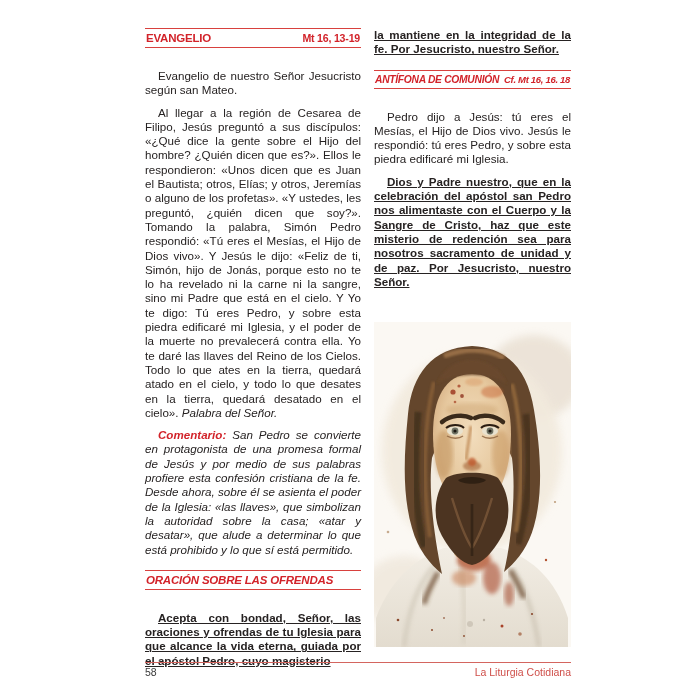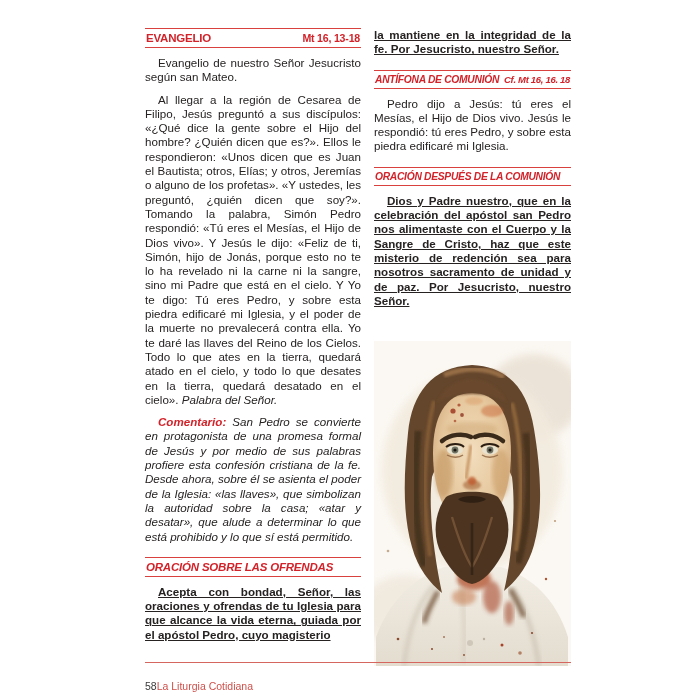--- a/index.html
+++ b/index.html
@@ -26,21 +26,21 @@
     border-bottom: 1px solid #d8413e;
     color: #d2232a;
     font-weight: bold;
     font-size: 11.5px;
     letter-spacing: -0.2px;
     padding: 3px 1px;
     display: flex;
     justify-content: space-between;
     align-items: baseline;
     white-space: nowrap;
-    margin-bottom: 8px;
+    margin-bottom: 21px;
   }
   .rule-header.tight { font-size: 10.3px; letter-spacing: -0.3px; }
   .rule-header .ref { font-size: 0.92em; }
   section + section .rule-header, .mt { margin-top: 13px; font-style: italic; }
 
   .body {
     font-size: 11.6px;
     line-height: 14.3px;
     text-align: justify;
     margin-bottom: 8px;
@@ -59,39 +59,39 @@
     height: 325px;
   }
   figure.portrait svg { display: block; width: 197px; height: 325px; }
 
   .footer {
     position: absolute;
     left: 145px;
     top: 662px;
     width: 426px;
     border-top: 1px solid #d4655f;
-    padding-top: 17px;
+    padding-top: 3px;
     display: flex;
-    justify-content: flex-start;
+    justify-content: space-between;
     font-size: 10.5px;
   }
   .footer .page-num { color: #3a3a3a; }
   .footer .pub { color: #cf4f4a; }
 </style>
 </head>
 <body>
 
 <div class="page">
   <div class="content">
 
     <div class="col-left">
       <section>
         <header class="rule-header">
           <span>EVANGELIO</span>
-          <span class="ref">Mt 16, 13-18</span>
+          <span class="ref">Mt 16, 13-19</span>
         </header>
         <p class="body indent">Evangelio de nuestro Señor Jesucristo según san Mateo.</p>
         <p class="body indent"><span>Al llegar a la región de Cesarea de Filipo, Jesús preguntó a sus discípulos: «¿Qué dice la gente sobre el Hijo del hombre? ¿Quién dicen que es?». Ellos le respondieron: «Unos dicen que es Juan el Bautista; otros, Elías; y otros, Jeremías o alguno de los profetas». «Y ustedes, les preguntó, ¿quién dicen que soy?». Tomando la palabra, Simón Pedro respondió: «Tú eres el Mesías, el Hijo de Dios vivo». Y Jesús le dijo: «Feliz de ti, Simón, hijo de Jonás, porque esto no te lo ha revelado ni la carne ni la sangre, sino mi Padre que está en el cielo. Y Yo te digo: Tú eres Pedro, y sobre esta piedra edificaré mi Iglesia, y el poder de la muerte no prevalecerá contra ella. Yo te daré las llaves del Reino de los Cielos. Todo lo que ates en la tierra, quedará atado en el cielo, y todo lo que desates en la tierra, quedará desatado en el cielo».</span><span class="italic"> Palabra del Señor.</span></p>
         <p class="body indent comment"><span class="comment-label">Comentario:</span><span> San Pedro se convierte en protagonista de una promesa formal de Jesús y por medio de sus palabras profiere esta confesión cristiana de la fe. Desde ahora, sobre él se asienta el poder de la Iglesia: «las llaves», que simbolizan la autoridad sobre la casa; «atar y desatar», que alude a determinar lo que está prohibido y lo que sí está permitido.</span></p>
       </section>
 
       <section>
         <header class="rule-header mt">
           <span>ORACIÓN SOBRE LAS OFRENDAS</span>
         </header>
@@ -104,23 +104,20 @@
 
       <section>
         <header class="rule-header tight mt">
           <span>ANTÍFONA DE COMUNIÓN</span>
           <span class="ref">Cf. Mt 16, 16. 18</span>
         </header>
         <p class="body indent">Pedro dijo a Jesús: tú eres el Mesías, el Hijo de Dios vivo. Jesús le respondió: tú eres Pedro, y sobre esta piedra edificaré mi Iglesia.</p>
       </section>
 
       <section>
-        <header class="rule-header tight mt">
-          <span>ORACIÓN DESPUÉS DE LA COMUNIÓN</span>
-        </header>
         <p class="body indent bold">Dios y Padre nuestro, que en la celebración del apóstol san Pedro nos alimentaste con el Cuerpo y la Sangre de Cristo, haz que este misterio de redención sea para nosotros sacramento de unidad y de paz. Por Jesucristo, nuestro Señor.</p>
       </section>
 
       <figure class="portrait">
         <svg viewBox="0 0 197 325" xmlns="http://www.w3.org/2000/svg" role="img">
           <defs>
             <radialGradient id="faceGrad" cx="50%" cy="42%" r="65%">
               <stop offset="0%" stop-color="#f2ddbd"></stop>
               <stop offset="60%" stop-color="#e6c89e"></stop>
               <stop offset="100%" stop-color="#cda276"></stop>

